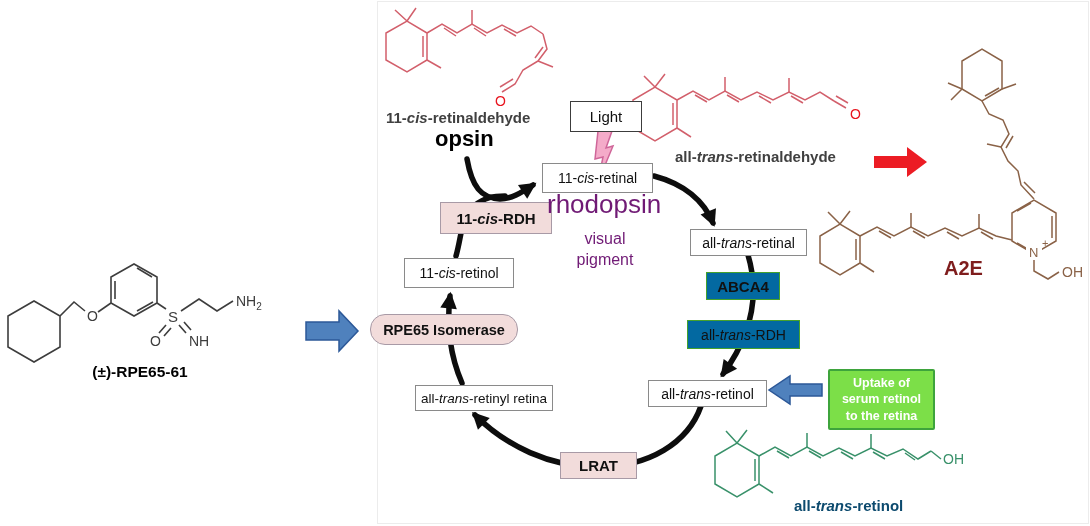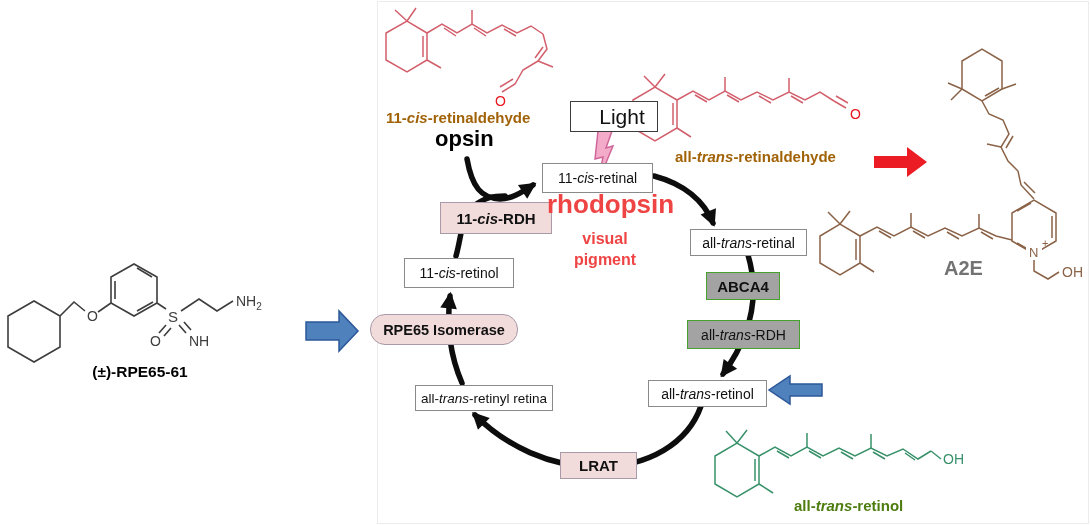--- a/index.html
+++ b/index.html
@@ -7,31 +7,31 @@
     position:relative;width:1090px;height:526px;background:#ffffff;overflow:hidden;
     font-family:"Liberation Sans",sans-serif;color:#111;
   }
   #frame{position:absolute;left:377px;top:1px;width:710px;height:521px;border:1px solid #ececec;}
   svg{position:absolute;left:0;top:0;z-index:1;}
   .box{
     position:absolute;z-index:2;display:flex;align-items:center;justify-content:center;
     background:#ffffff;border:1px solid #8a8a8a;font-size:14px;color:#111;white-space:nowrap;
   }
   .box.pink{background:#f2dcdb;border:1px solid #a89aa6;font-weight:bold;}
-  .box.green{background:#a3a3a3;border:1.5px solid #46a22c;}
-  .box.light{border:1.5px solid #3c3c3c;font-size:21px;padding-left:16px;}
+  .box.green{background:#0369a1;border:1.5px solid #46a22c;}
+  .box.light{border:1.5px solid #3c3c3c;font-size:15px;}
   .box.uptake{
     background:#7cdf48;border:2.5px solid #3ea43c;color:#ffffff;font-weight:bold;
     font-size:12.5px;line-height:1.3;text-align:center;flex-direction:column;border-radius:2px;
   }
   .lbl{position:absolute;z-index:2;white-space:nowrap;}
-  .lbl.red{color:#a16207;font-weight:bold;font-size:15px;}
-  .lbl.purple{color:#ef4444;font-weight:bold;}
-  .lbl.brown{color:#737373;font-weight:bold;font-size:20px;}
-  .lbl.dgreen{color:#4d7c0f;font-weight:bold;font-size:15px;}
+  .lbl.red{color:#404040;font-weight:bold;font-size:15px;}
+  .lbl.purple{color:#701a75;font-weight:normal;}
+  .lbl.brown{color:#7f1d1d;font-weight:bold;font-size:20px;}
+  .lbl.dgreen{color:#0c4a6e;font-weight:bold;font-size:15px;}
   .lbl.black-bold{color:#000000;font-weight:bold;}
   i{font-style:italic;}
 </style>
 </head>
 <body>
 
 <div id="stage">
   <div id="frame"></div>
 
   <svg width="1090" height="526" viewBox="0 0 1090 526" font-family="Liberation Sans, sans-serif">
@@ -165,20 +165,25 @@
       <i>trans</i>
       <span>-RDH</span>
   </div>
 
   <div class="box" style="left:648px;top:380px;width:117px;height:25px;">
     <span>all-</span>
       <i>trans</i>
       <span>-retinol</span>
   </div>
 
+  <div class="box uptake" style="left:828px;top:369px;width:103px;height:57px;">
+    <span>Uptake of</span>
+    <span>serum retinol</span>
+    <span>to the retina</span>
+  </div>
 
   <div class="box pink" style="left:560px;top:452px;width:75px;height:25px;font-size:15px;">
     <span>LRAT</span>
   </div>
 
   <div class="box" style="left:415px;top:385px;width:136px;height:24px;font-size:13.5px;">
     <span>all-</span>
       <i>trans</i>
       <span>-retinyl retina</span>
   </div>

